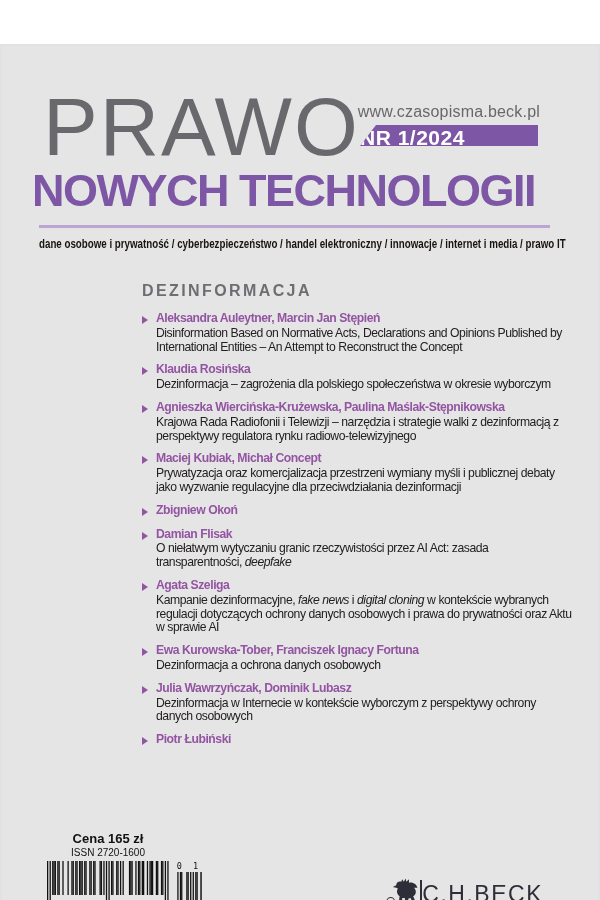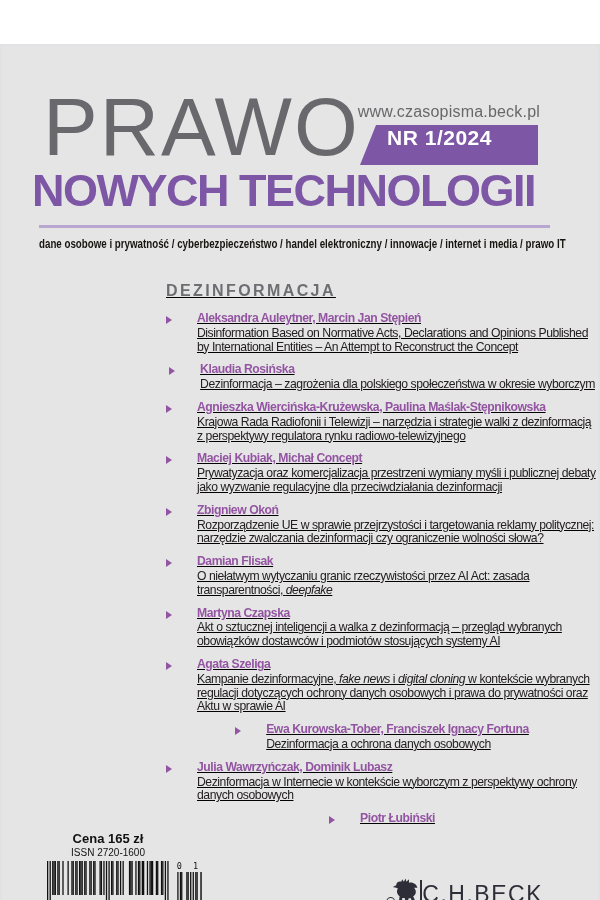--- a/index.html
+++ b/index.html
@@ -14,47 +14,47 @@
     position:absolute; left:41px; top:40px;
     font-size:82px; line-height:1; letter-spacing:2px;
     color:#69696d; font-weight:400;
   }
   .website{
     position:absolute; right:58px; top:57px;
     font-size:16px; color:#68686b; letter-spacing:.2px;
   }
   .issue-banner{
     position:absolute; right:60px; top:79px;
-    width:178px; height:40px; line-height:25px;
+    width:178px; height:21px; line-height:25px;
     background:#7d57a5; color:#fff;
-    font-size:21px; font-weight:bold; text-align:center;
+    font-size:21px; font-weight:bold; text-align:left;
     padding-right:19px; box-sizing:border-box; letter-spacing:.5px;
     clip-path:polygon(16px 0, 100% 0, 100% 100%, 0 100%);
   }
   .title-nowych{
     position:absolute; left:30px; top:122px;
     font-size:45px; line-height:1; font-weight:bold;
     letter-spacing:-1.5px; color:#7d57a5; white-space:nowrap;
   }
   .title-rule{
     position:absolute; left:37px; top:179px;
     width:511px; height:3px; background:#b9a7d2;
   }
   .tagline{
     position:absolute; left:37px; top:190px;
     font-size:13px; font-weight:bold; color:#18140f;
     white-space:nowrap; transform:scaleX(0.75); transform-origin:left top;
   }
   
-  .contents{ position:absolute; left:164px; top:236px; width:432px;text-decoration:underline; }
+  .contents{ position:absolute; left:140px; top:236px; width:432px; }
   .section-heading{
     font-size:16px; font-weight:bold; letter-spacing:2.4px;
     color:#6d6e71; margin-bottom:12px;
   }
-  .toc-item{ display:flex; gap:25px; margin-bottom:9px;justify-content:center; }
+  .toc-item{ display:flex; gap:8px; margin-bottom:9px; }
   .bullet{
     width:0; height:0; flex:none; margin-top:4px;
     border-left:6px solid #9355a2;
     border-top:4px solid transparent; border-bottom:4px solid transparent;
   }
   .toc-text{ font-size:12.2px; line-height:13.8px; letter-spacing:-0.45px; }
   .toc-authors{ color:#9355a2; font-weight:bold; margin-bottom:1px; }
   .toc-title{ color:#242021; }
   .toc-title .it{ font-style:italic; }
   
@@ -126,35 +126,27 @@
           <span class="bullet"></span>
           <div class="toc-text">
             <div class="toc-authors">Maciej Kubiak, Michał Concept</div>
             <div class="toc-title"><span>Prywatyzacja oraz komercjalizacja przestrzeni wymiany myśli i publicznej debaty jako wyzwanie regulacyjne dla przeciwdziałania dezinformacji</span></div>
           </div>
         </div>
         <div class="toc-item">
           <span class="bullet"></span>
           <div class="toc-text">
             <div class="toc-authors">Zbigniew Okoń</div>
-            <div class="toc-title"><span>Rozporządzenie UE w sprawie przejrzystości i targetowania reklamy politycznej: narzędzie zwalczania dezinformacji czy ograniczenie wolności słowa?</span></div>
           </div>
         </div>
         <div class="toc-item">
           <span class="bullet"></span>
           <div class="toc-text">
             <div class="toc-authors">Damian Flisak</div>
             <div class="toc-title"><span>O niełatwym wytyczaniu granic rzeczywistości przez AI Act: zasada transparentności, </span><span class="it">deepfake</span></div>
-          </div>
-        </div>
-        <div class="toc-item">
-          <span class="bullet"></span>
-          <div class="toc-text">
-            <div class="toc-authors">Martyna Czapska</div>
-            <div class="toc-title"><span>Akt o sztucznej inteligencji a walka z dezinformacją – przegląd wybranych obowiązków dostawców i podmiotów stosujących systemy AI</span></div>
           </div>
         </div>
         <div class="toc-item">
           <span class="bullet"></span>
           <div class="toc-text">
             <div class="toc-authors">Agata Szeliga</div>
             <div class="toc-title"><span>Kampanie dezinformacyjne, </span><span class="it">fake news</span><span> i </span><span class="it">digital cloning</span><span> w kontekście wybranych regulacji dotyczących ochrony danych osobowych i prawa do prywatności oraz Aktu w sprawie AI</span></div>
           </div>
         </div>
         <div class="toc-item">

